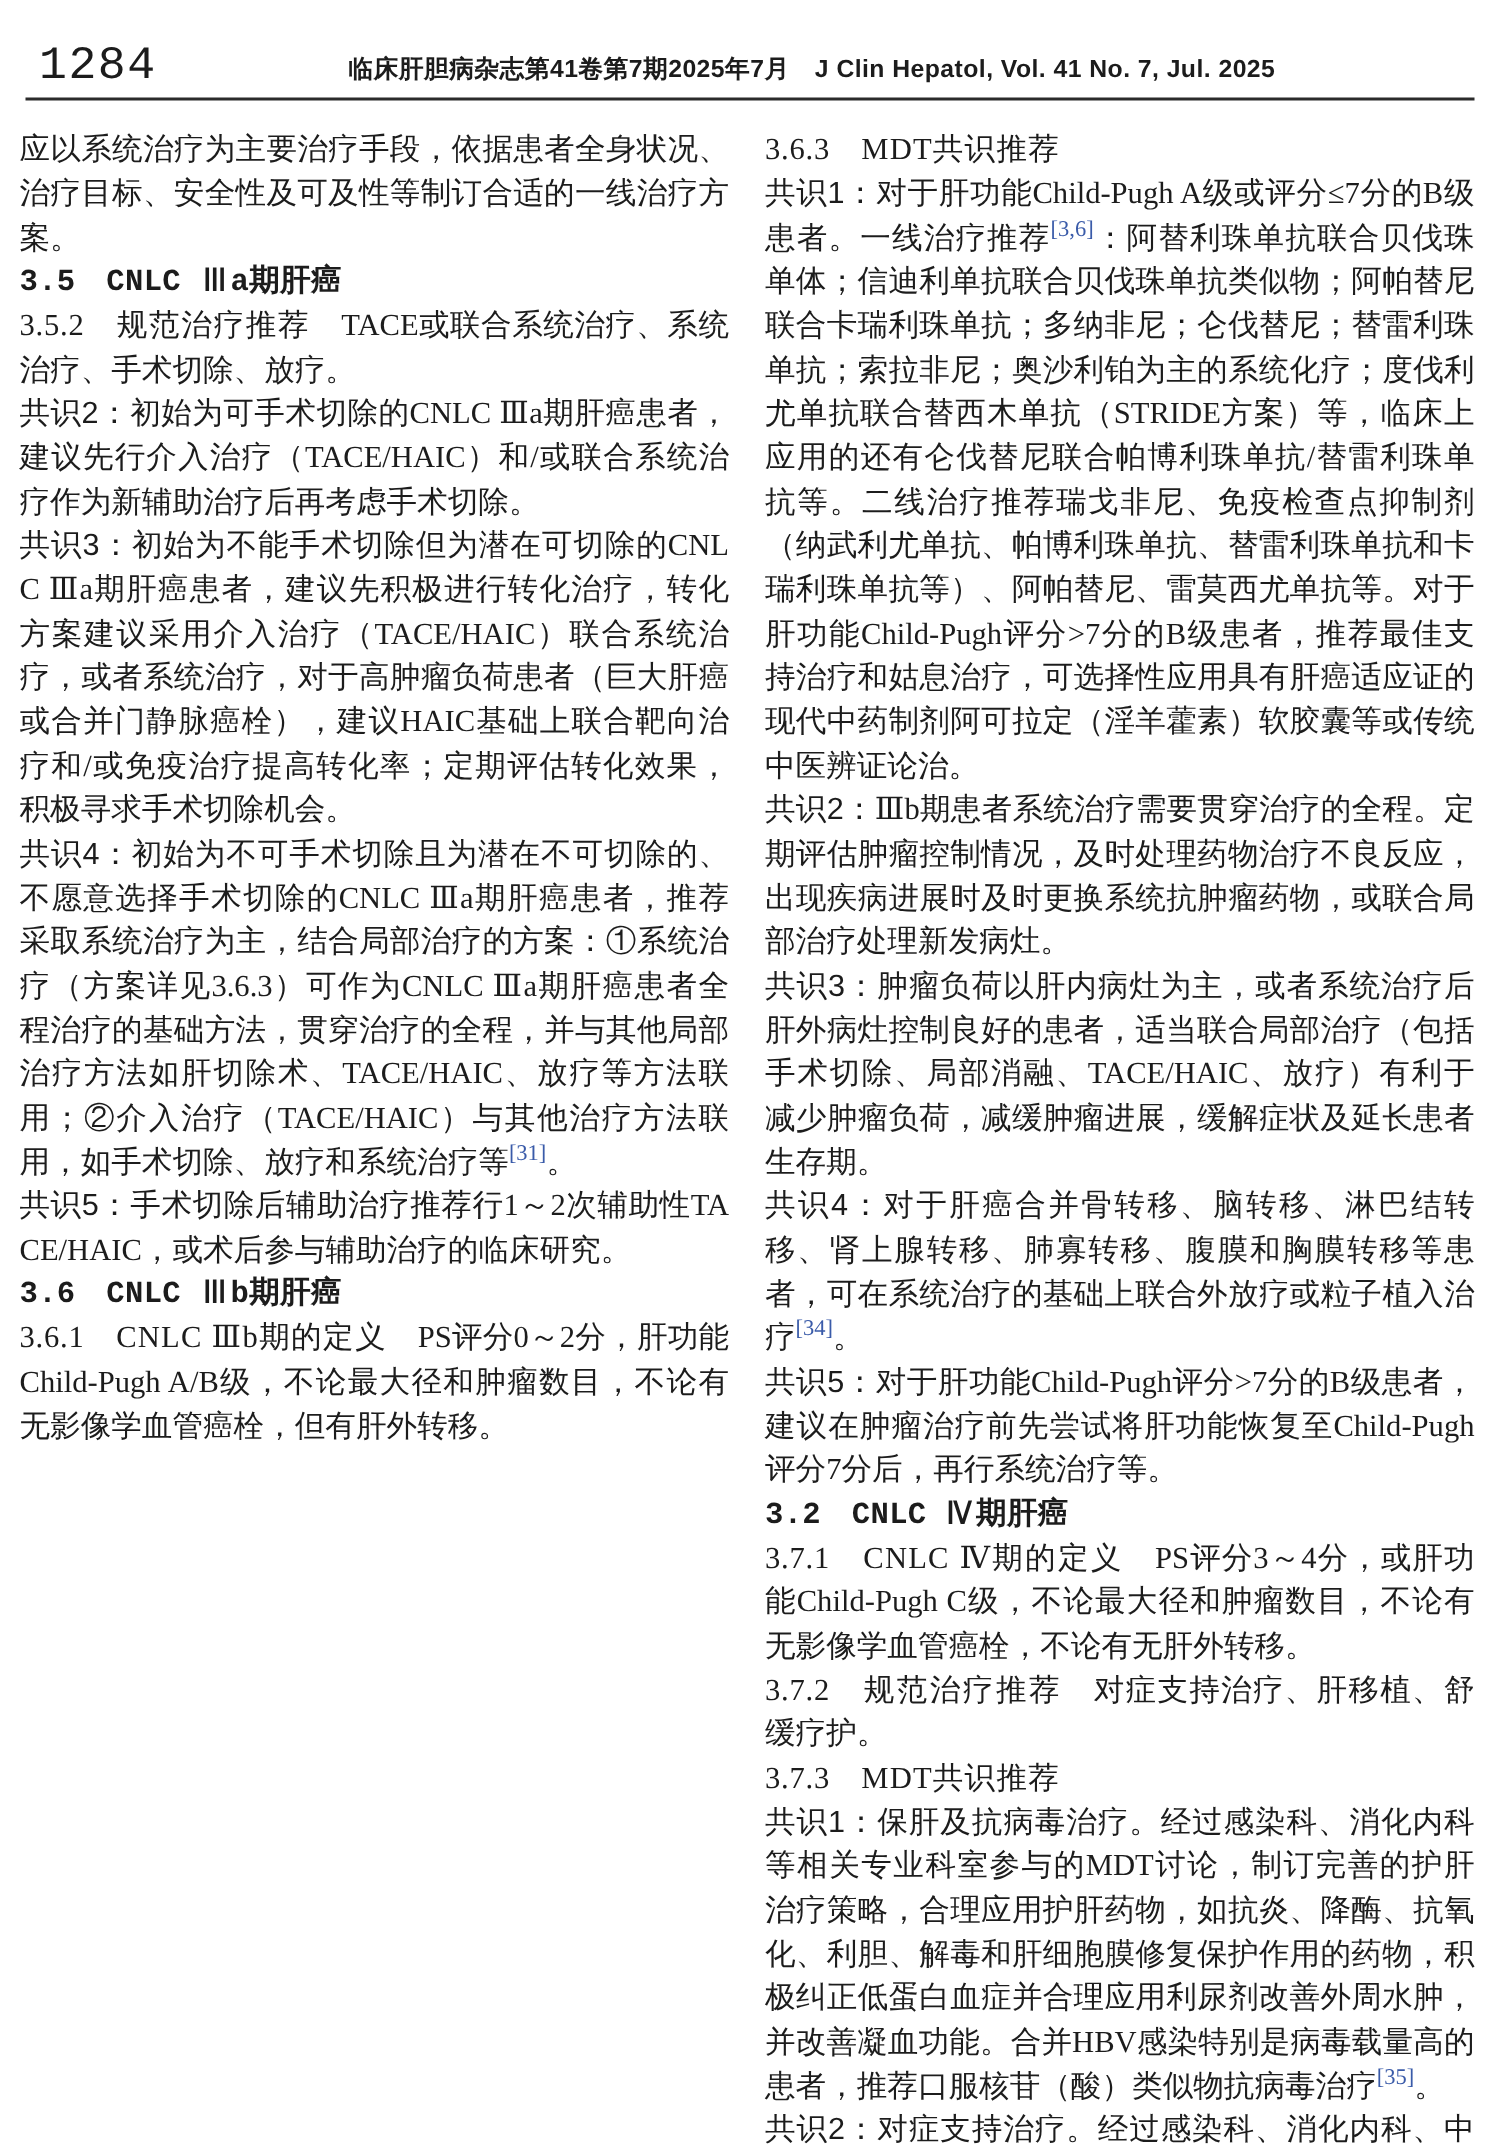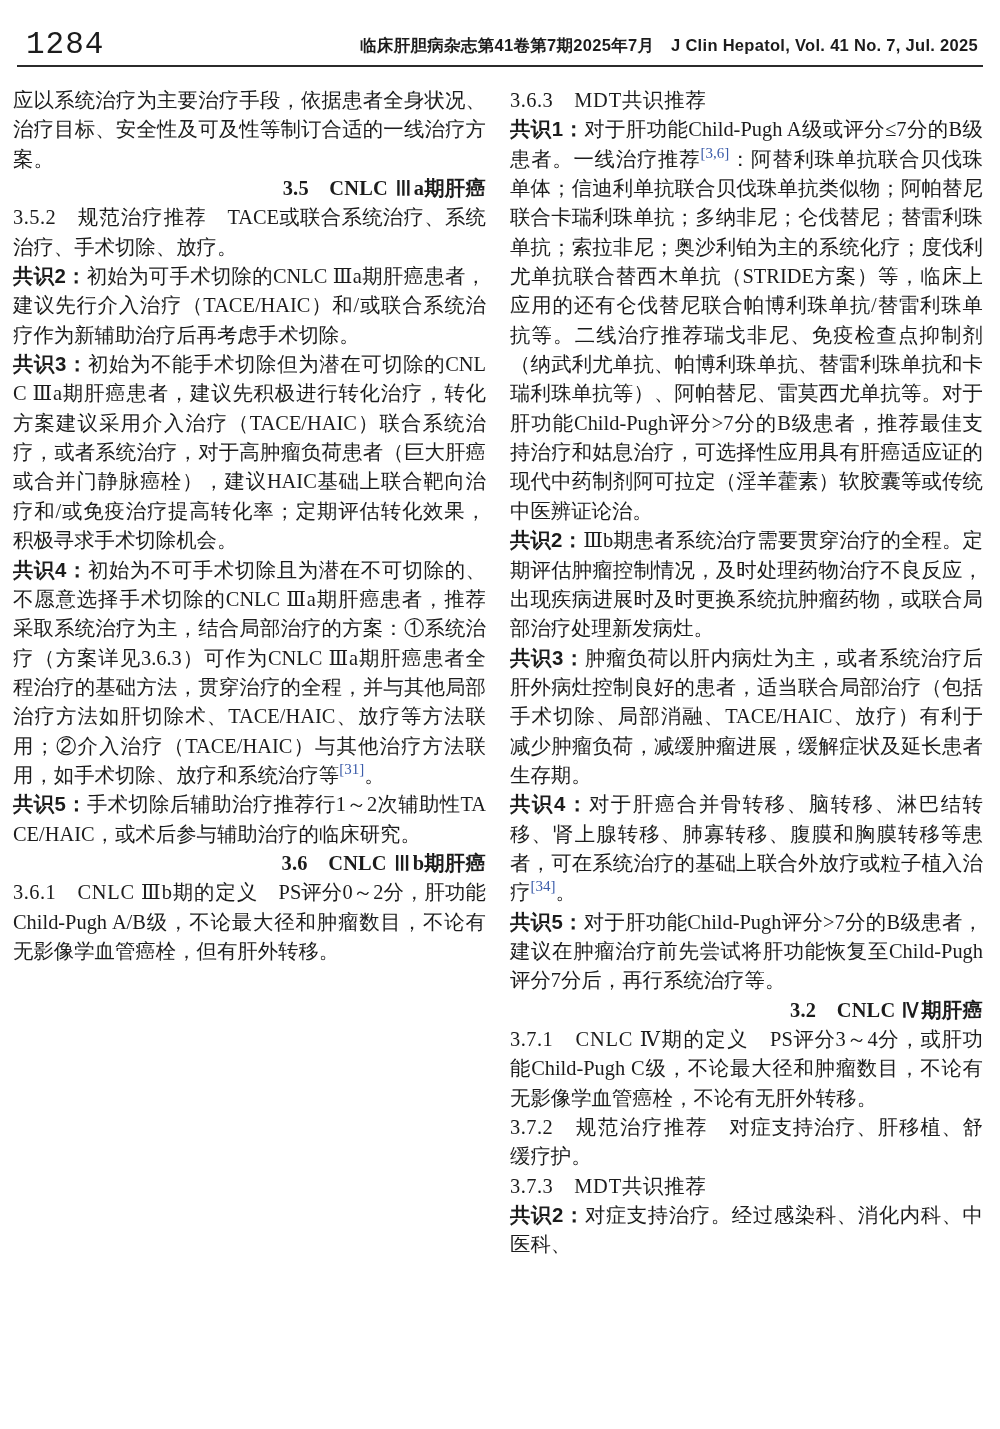--- a/index.html
+++ b/index.html
@@ -16,47 +16,47 @@
   }
   .page-header{
     display:flex;align-items:flex-end;
     padding:16px 22px 0 26px;height:44px;
   }
   .page-number{
     font-family:Liberation Mono, monospace;
     font-size:31px;line-height:1;letter-spacing:1px;font-weight:400;
   }
   .journal-line{
-    flex:1;text-align:right;padding-bottom:3px;
+    flex:1;text-align:center;padding-bottom:3px;
     font-family:"Liberation Sans","DejaVu Sans",sans-serif;
     font-size:16.5px;font-weight:600;letter-spacing:.3px;
   }
   .header-rule{
     margin:5px 17px 0 17px;
     border:none;border-top:2.5px solid var(--rule);height:0;
   }
   .columns{
     display:flex;gap:24px;
     padding:19px 13px 0 13px;
     box-sizing:border-box;
   }
   .column{width:473px;}
   .para{
     margin:0;
     font-size:20.4px;line-height:29.35px;
     text-align:justify;text-justify:inter-ideograph;
     word-break:break-all;
   }
   .para.heading{
-    font-family:Liberation Serif, serif;
-    font-weight:700;text-align:right;letter-spacing:.2px;
+    font-family:Liberation Mono, monospace;
+    font-weight:700;text-align:left;letter-spacing:.2px;
   }
   .seg-bold{
     font-family:"Liberation Sans","DejaVu Sans",sans-serif;
-    font-weight:700;
+    font-weight:400;
   }
   .seg-num{letter-spacing:.5px;}
   .seg-kaiti{letter-spacing:.8px;}
   sup.seg-ref{
     color:var(--citation);
     font-size:15px;line-height:0;letter-spacing:0;
     vertical-align:super;
   }
 </style>
 </head>
@@ -84,15 +84,16 @@
       <p class="para"><span class="seg-num">3.6.3　</span><span class="seg-kaiti">MDT共识推荐</span></p>
       <p class="para"><span class="seg-bold">共识1：</span><span class="seg-normal">对于肝功能Child-Pugh A级或评分≤7分的B级患者。一线治疗推荐</span><sup class="seg-ref">[3,6]</sup><span class="seg-normal">：阿替利珠单抗联合贝伐珠单体；信迪利单抗联合贝伐珠单抗类似物；阿帕替尼联合卡瑞利珠单抗；多纳非尼；仑伐替尼；替雷利珠单抗；索拉非尼；奥沙利铂为主的系统化疗；度伐利尤单抗联合替西木单抗（STRIDE方案）等，临床上应用的还有仑伐替尼联合帕博利珠单抗/替雷利珠单抗等。二线治疗推荐瑞戈非尼、免疫检查点抑制剂（纳武利尤单抗、帕博利珠单抗、替雷利珠单抗和卡瑞利珠单抗等）、阿帕替尼、雷莫西尤单抗等。对于肝功能Child-Pugh评分&gt;7分的B级患者，推荐最佳支持治疗和姑息治疗，可选择性应用具有肝癌适应证的现代中药制剂阿可拉定（淫羊藿素）软胶囊等或传统中医辨证论治。</span></p>
       <p class="para"><span class="seg-bold">共识2：</span><span class="seg-normal">Ⅲb期患者系统治疗需要贯穿治疗的全程。定期评估肿瘤控制情况，及时处理药物治疗不良反应，出现疾病进展时及时更换系统抗肿瘤药物，或联合局部治疗处理新发病灶。</span></p>
       <p class="para"><span class="seg-bold">共识3：</span><span class="seg-normal">肿瘤负荷以肝内病灶为主，或者系统治疗后肝外病灶控制良好的患者，适当联合局部治疗（包括手术切除、局部消融、TACE/HAIC、放疗）有利于减少肿瘤负荷，减缓肿瘤进展，缓解症状及延长患者生存期。</span></p>
       <p class="para"><span class="seg-bold">共识4：</span><span class="seg-normal">对于肝癌合并骨转移、脑转移、淋巴结转移、肾上腺转移、肺寡转移、腹膜和胸膜转移等患者，可在系统治疗的基础上联合外放疗或粒子植入治疗</span><sup class="seg-ref">[34]</sup><span class="seg-normal">。</span></p>
       <p class="para"><span class="seg-bold">共识5：</span><span class="seg-normal">对于肝功能Child-Pugh评分&gt;7分的B级患者，建议在肿瘤治疗前先尝试将肝功能恢复至Child-Pugh评分7分后，再行系统治疗等。</span></p>
       <p class="para heading"><span class="seg-normal">3.2　CNLC Ⅳ期肝癌</span></p>
       <p class="para"><span class="seg-num">3.7.1　</span><span class="seg-kaiti">CNLC Ⅳ期的定义</span><span class="seg-normal">　PS评分3～4分，或肝功能Child-Pugh C级，不论最大径和肿瘤数目，不论有无影像学血管癌栓，不论有无肝外转移。</span></p>
       <p class="para"><span class="seg-num">3.7.2　</span><span class="seg-kaiti">规范治疗推荐</span><span class="seg-normal">　对症支持治疗、肝移植、舒缓疗护。</span></p>
       <p class="para"><span class="seg-num">3.7.3　</span><span class="seg-kaiti">MDT共识推荐</span></p>
+      <p class="para"><span class="seg-bold">共识1：</span><span class="seg-normal">保肝及抗病毒治疗。经过感染科、消化内科等相关专业科室参与的MDT讨论，制订完善的护肝治疗策略，合理应用护肝药物，如抗炎、降酶、抗氧化、利胆、解毒和肝细胞膜修复保护作用的药物，积极纠正低蛋白血症并合理应用利尿剂改善外周水肿，并改善凝血功能。合并HBV感染特别是病毒载量高的患者，推荐口服核苷（酸）类似物抗病毒治疗</span><sup class="seg-ref">[35]</sup><span class="seg-normal">。</span></p>
       <p class="para"><span class="seg-bold">共识2：</span><span class="seg-normal">对症支持治疗。经过感染科、消化内科、中医科、</span></p>
     </section>
 </main>
 
 </body></html>

